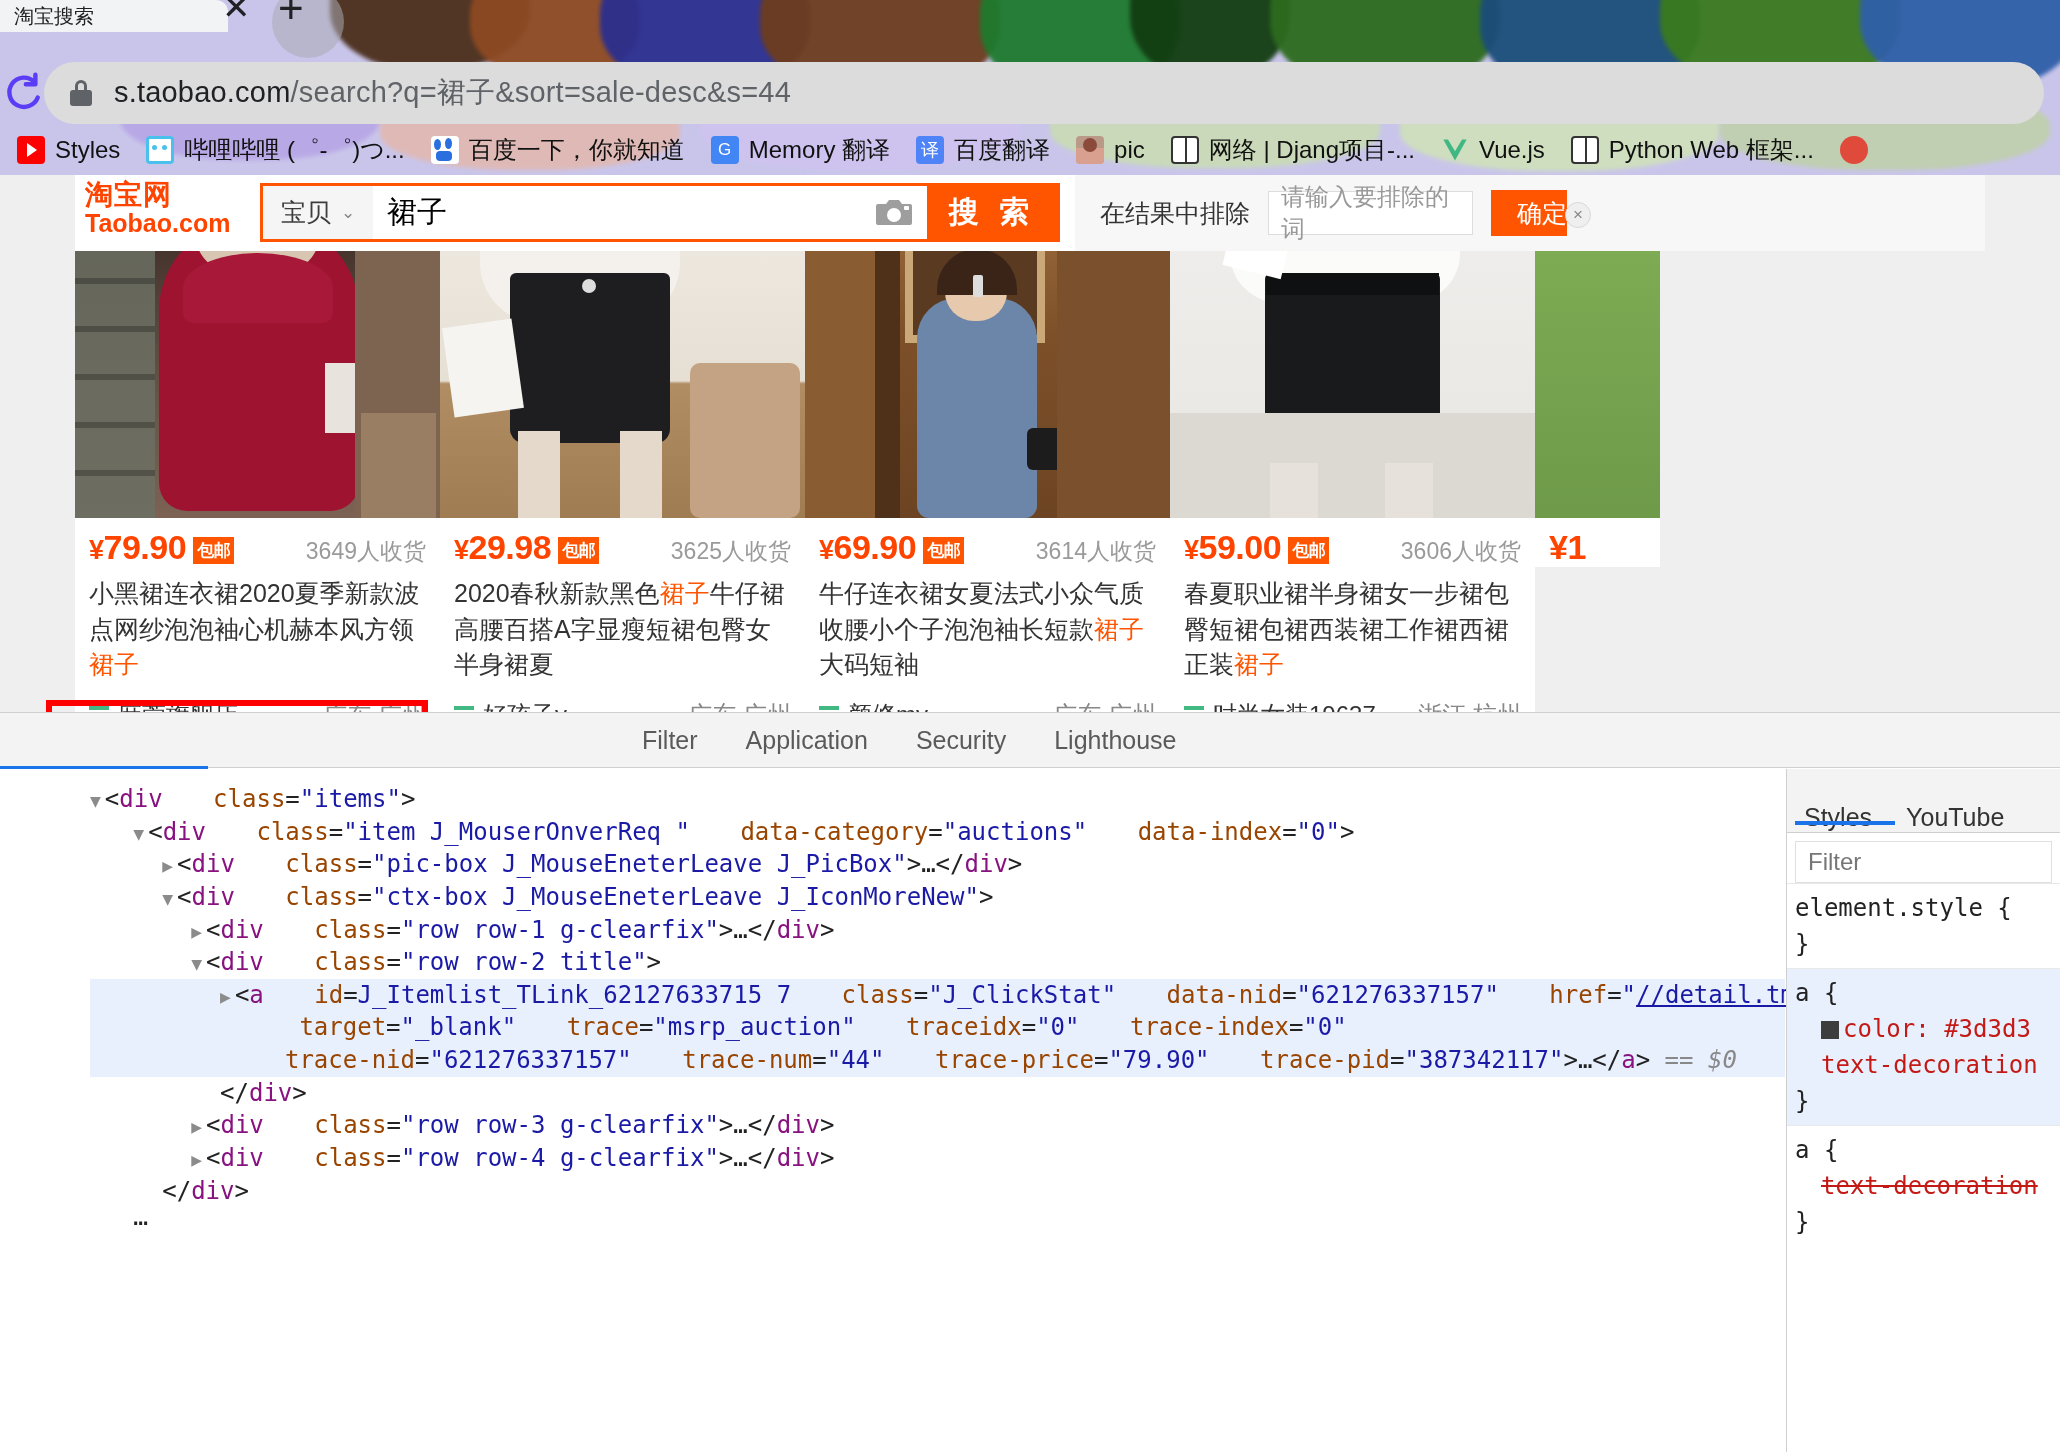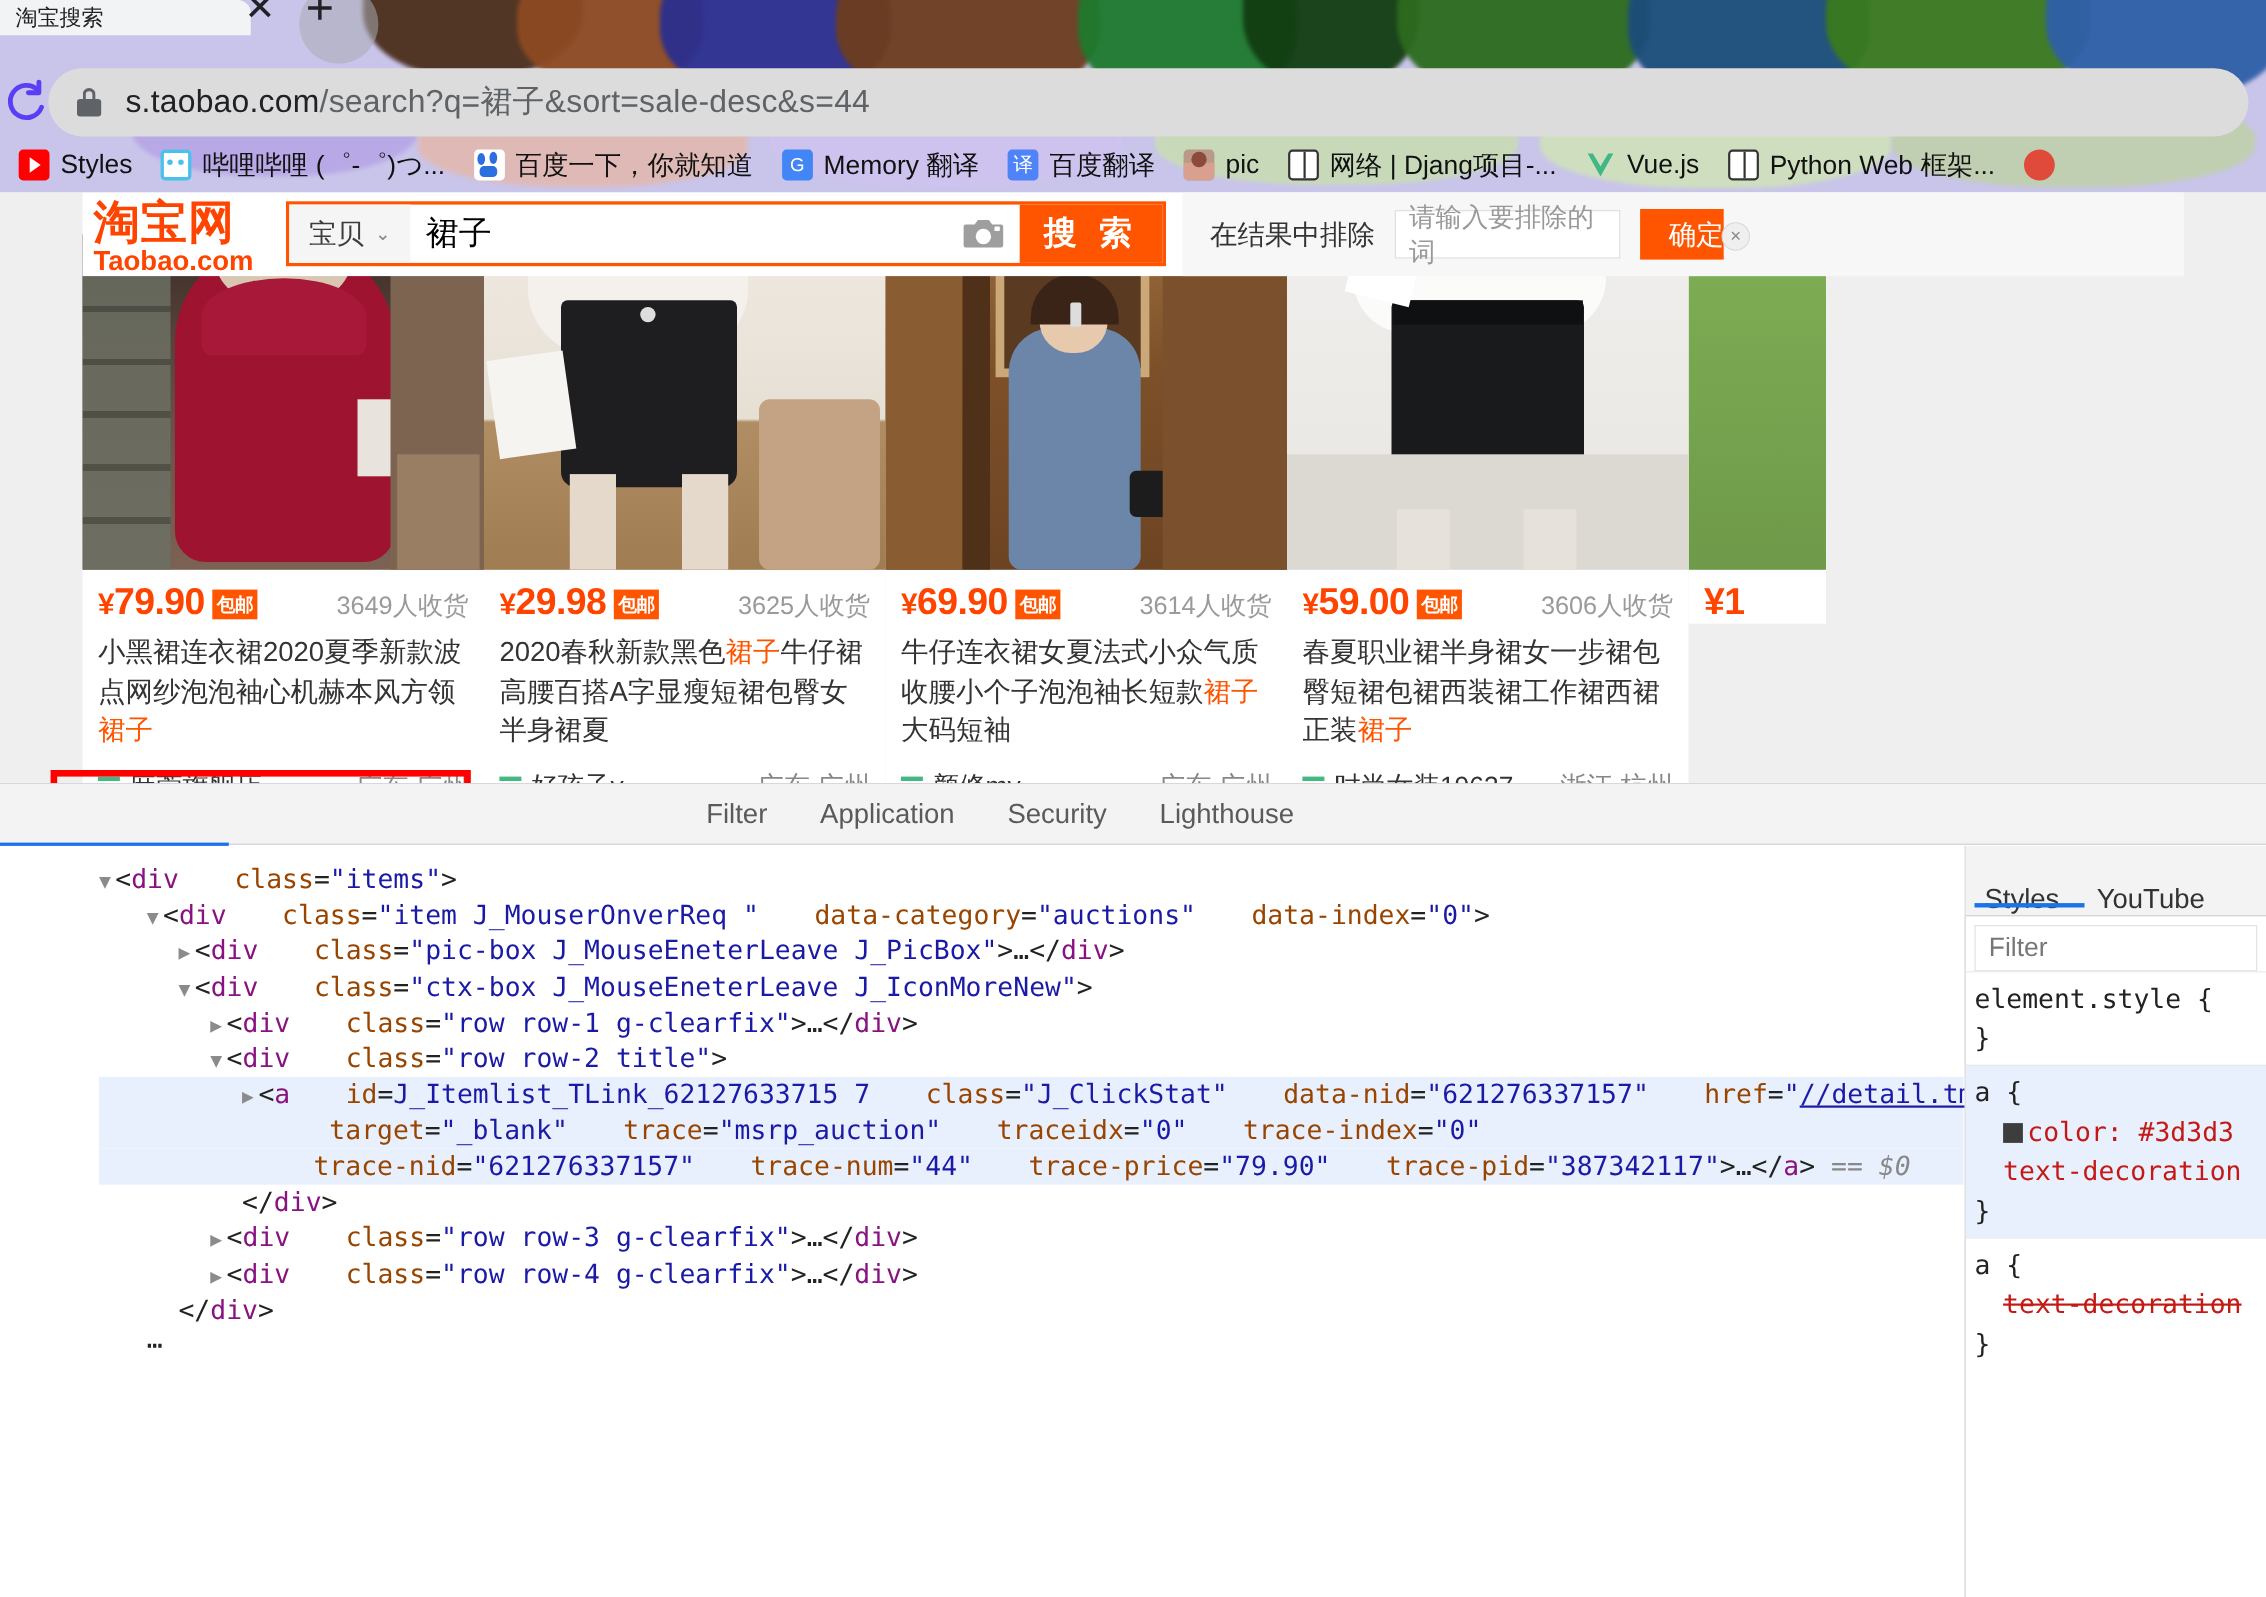--- a/index.html
+++ b/index.html
@@ -53,21 +53,21 @@
   #bookmarks { position:absolute; left:0; top:126px; width:2060px; height:48px;
     display:flex; align-items:center; gap:0px; padding-left:4px; }
   .bm { display:flex; align-items:center; height:48px; padding:0 13px; white-space:nowrap; }
   .bm .lbl { font-size:24px; color:#111; margin-left:10px; }
   .bm-ico { width:28px; height:28px; flex:0 0 auto; position:relative; border-radius:4px;}
 
   
   #page { position:absolute; left:0; top:175px; width:2060px; height:1277px; background:#efefef; overflow:hidden;}
   #tb-header { position:absolute; left:75px; top:0px; width:1910px; height:76px; background:#fff; }
   #tb-logo { position:absolute; left:10px; top:6px; width:175px; }
-  #tb-logo .cn { font-size:42px; color:#f40; font-weight:bold; letter-spacing:1px; line-height:1; font-family:"DejaVu Sans", sans-serif;}
+  #tb-logo .cn { font-size:28px; color:#f40; font-weight:bold; letter-spacing:1px; line-height:1; font-family:"DejaVu Sans", sans-serif;}
   #tb-logo .en { font-size:25px; color:#f40; font-weight:bold; line-height:1.15; font-family:"Liberation Sans", sans-serif;}
 
   #tb-searchbox { position:absolute; left:185px; top:8px; width:800px; height:59px;
      border:3px solid #f50; background:#fff; display:flex; align-items:stretch; }
   #tb-cat { width:110px; background:#f5f5f5; display:flex; align-items:center; justify-content:center; gap:10px;
      font-size:25px; color:#3c3c3c; }
   #tb-cat .chev { font-size:17px; color:#888; }
   #tb-input { flex:1; display:flex; align-items:center; padding-left:14px; font-size:30px; color:#000;}
   #tb-cam { width:66px; display:flex; align-items:center; justify-content:center; }
   #tb-searchbtn { width:130px; background:#f50; color:#fff; font-size:30px; font-weight:bold;

